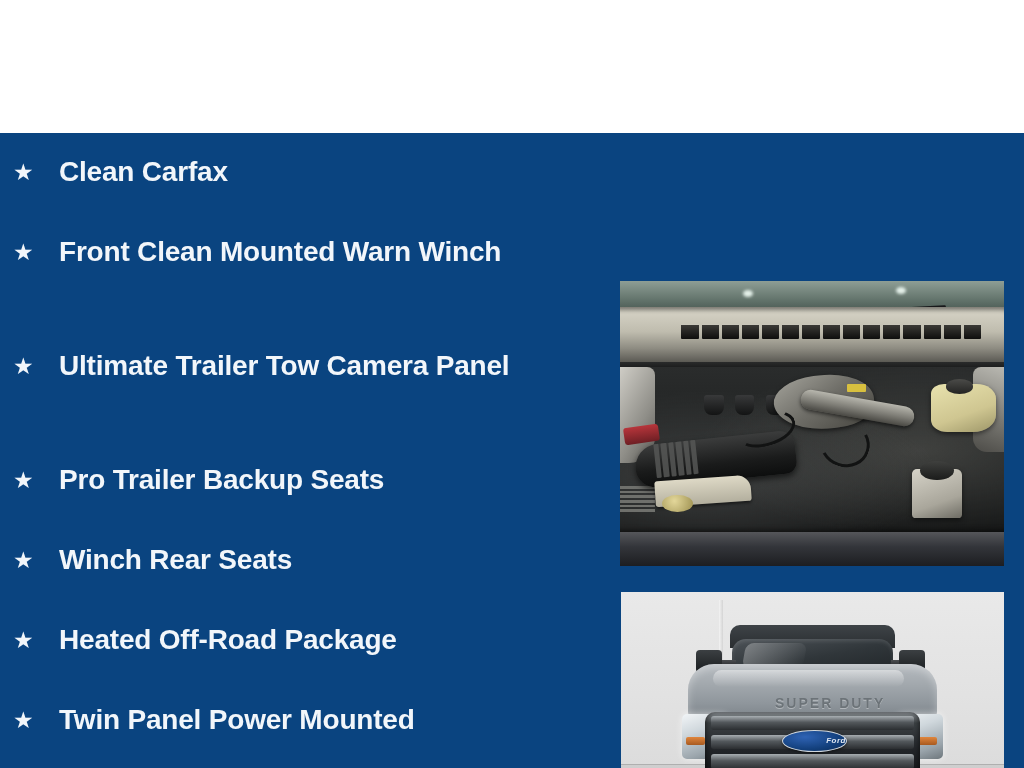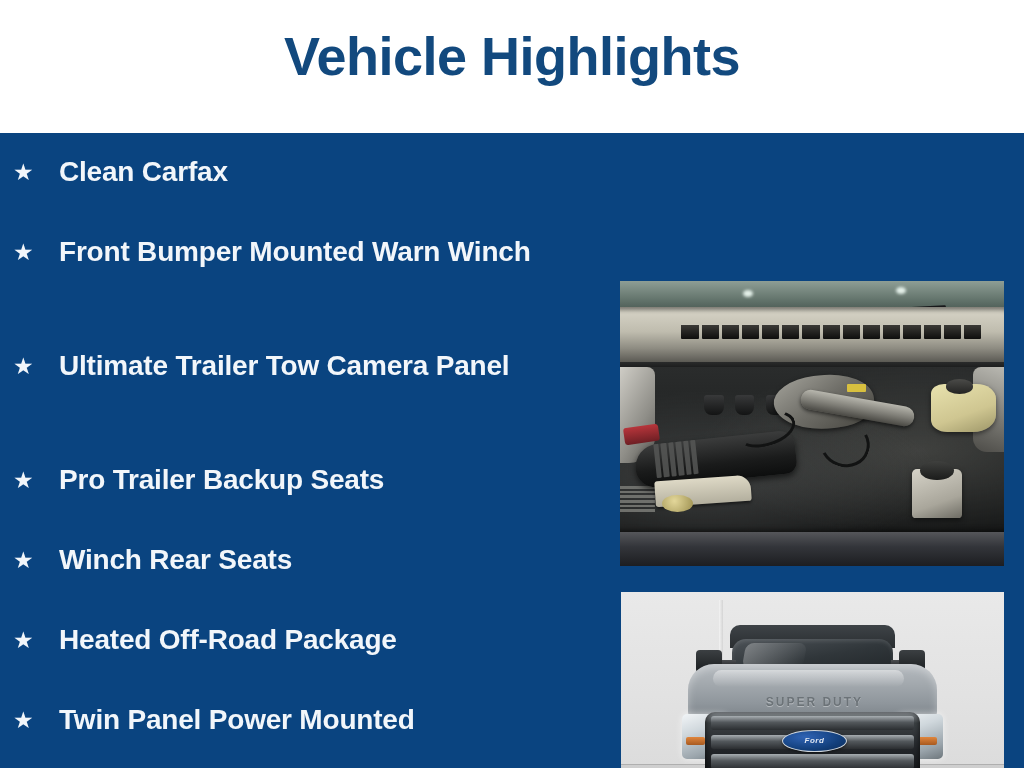--- a/index.html
+++ b/index.html
@@ -276,22 +276,22 @@
     box-shadow:inset 0 3px 8px rgba(255,255,255,.35);
   }
   .tf-hood-shine {
     position:absolute; left:24%; top:28%; width:50%; height:6%;
     background:linear-gradient(180deg,rgba(255,255,255,.45),rgba(255,255,255,0));
     border-radius:20px;
   }
   .tf-superduty {
     position:absolute; left:32%; top:37%; width:37%; height:4%;
     color:#6c7378;
-    font-size:12px; font-weight:bold; letter-spacing:2px;
-    text-align:center;
+    font-size:14px; font-weight:bold; letter-spacing:2px;
+    text-align:right;
     text-shadow:0 1px 0 rgba(255,255,255,.35);
     white-space:nowrap;
   }
   .tf-grille-surround {
     position:absolute; left:22%; top:43%; width:56%; height:22%;
     background:linear-gradient(180deg,#9aa0a5,#3c4144 18%,#23262a 60%,#15171a 100%);
     border-radius:10px 10px 6px 6px;
     box-shadow:inset 0 0 6px rgba(0,0,0,.7);
   }
   .tf-grille-bars {
@@ -301,21 +301,21 @@
   .tf-grille-bars i {
     flex:1 1 auto;
     background:linear-gradient(180deg,#a8aeb2,#53585c 45%,#2b2e31);
     border-radius:3px;
   }
   .tf-ford-badge {
     position:absolute; left:42%; top:49.5%; width:17%; height:8%;
     background:radial-gradient(ellipse at 35% 30%,#2f63b4,#13407d 60%,#0a2a56);
     border-radius:50%;
     border:1.5px solid #cfd6dd;
-    display:flex; align-items:center; justify-content:center;
+    display:flex; align-items:center; justify-content:flex-end;
     box-shadow:0 1px 3px rgba(0,0,0,.55);
   }
   .tf-ford-text {
     color:#dfe7f2;
     font-size:8px;
     font-style:italic;
     font-weight:bold;
     letter-spacing:.5px;
   }
   .tf-headlight {
@@ -332,36 +332,33 @@
     border-radius:2px;
   }
   .tf-turn-l { left:17%; top:52%; }
   .tf-turn-r { left:77.5%; top:52%; }
 </style>
 </head>
 <body>
 
 <div id="slide">
 
-  <div id="header">
-    <div id="page-title">Vehicle Highlights</div>
-  </div>
 
   <div id="body-panel">
 
     <ul id="highlight-list">
 
       <li class="bullet-row" style="top:20px;">
         <span class="bullet-star">★</span>
         <span class="bullet-label">Clean Carfax</span>
       </li>
 
       <li class="bullet-row" style="top:100px;">
         <span class="bullet-star">★</span>
-        <span class="bullet-label">Front Bumper Mounted Warn Winch</span>
+        <span class="bullet-label">Front Clean Mounted Warn Winch</span>
       </li>
 
       <li class="bullet-row" style="top:214px;">
         <span class="bullet-star">★</span>
         <span class="bullet-label">Ultimate Trailer Tow Camera Panel</span>
       </li>
 
       <li class="bullet-row" style="top:328px;">
         <span class="bullet-star">★</span>
         <span class="bullet-label">Pro Trailer Backup Seats</span>

